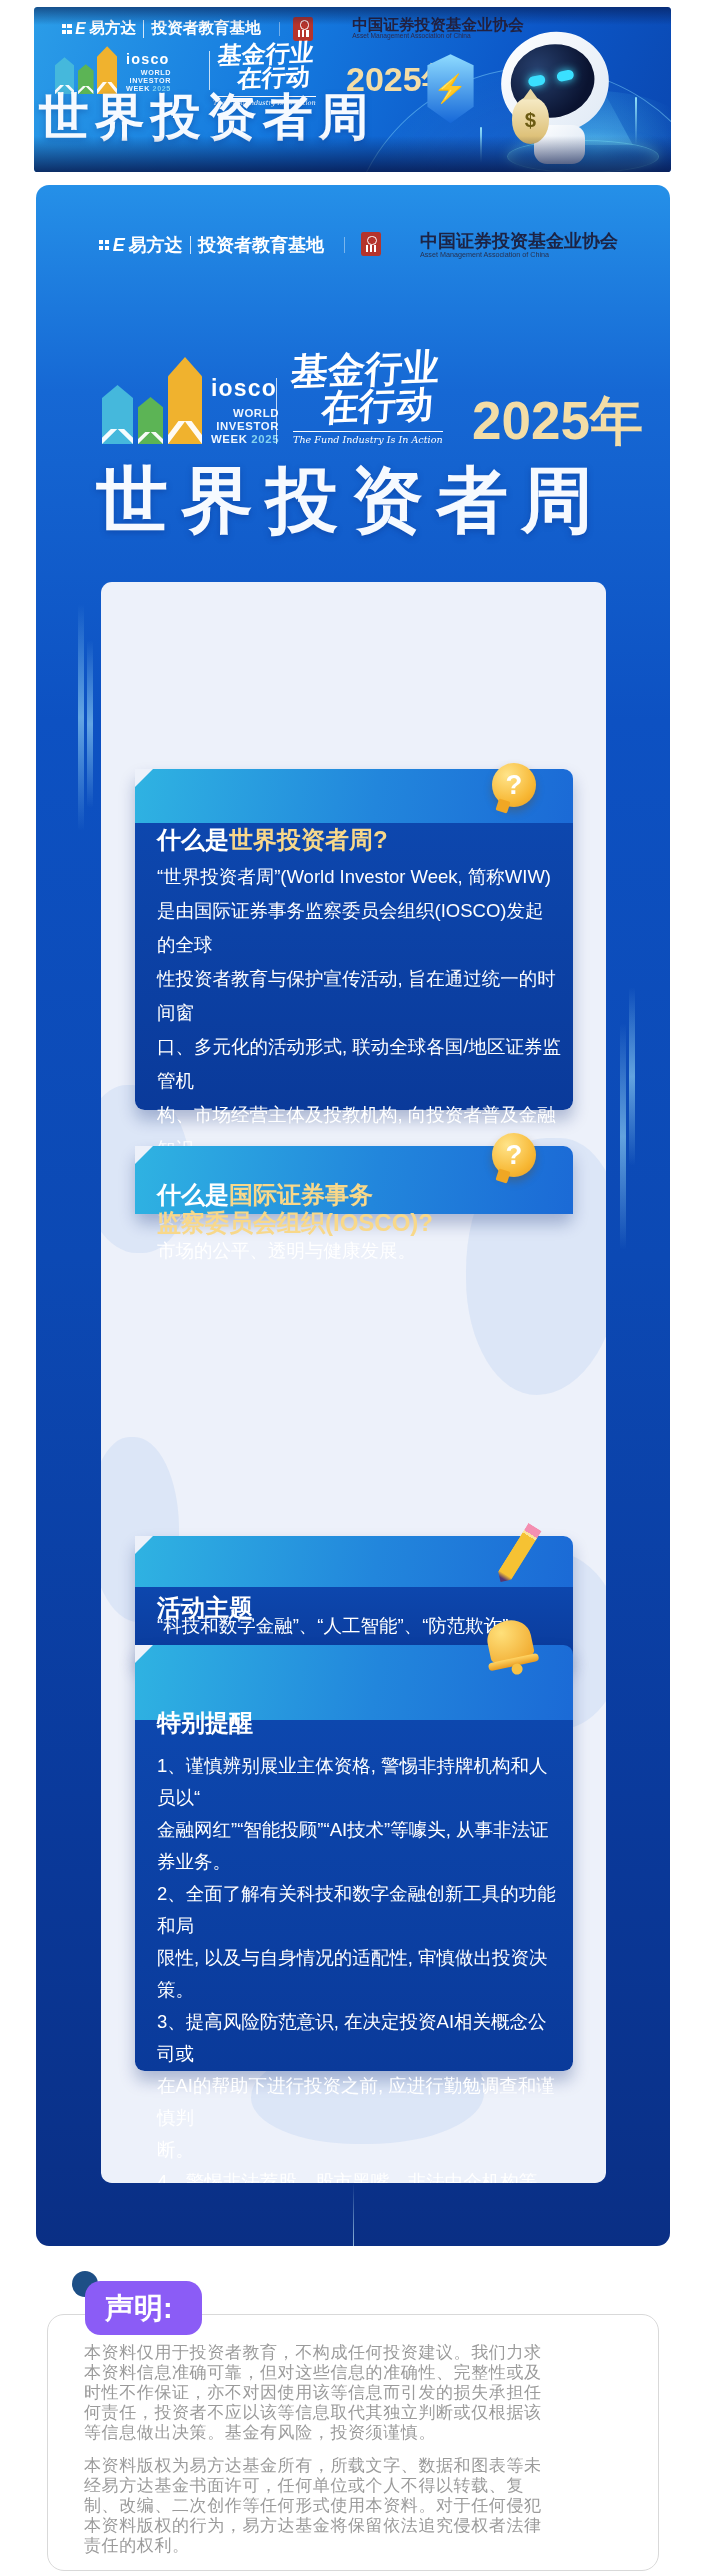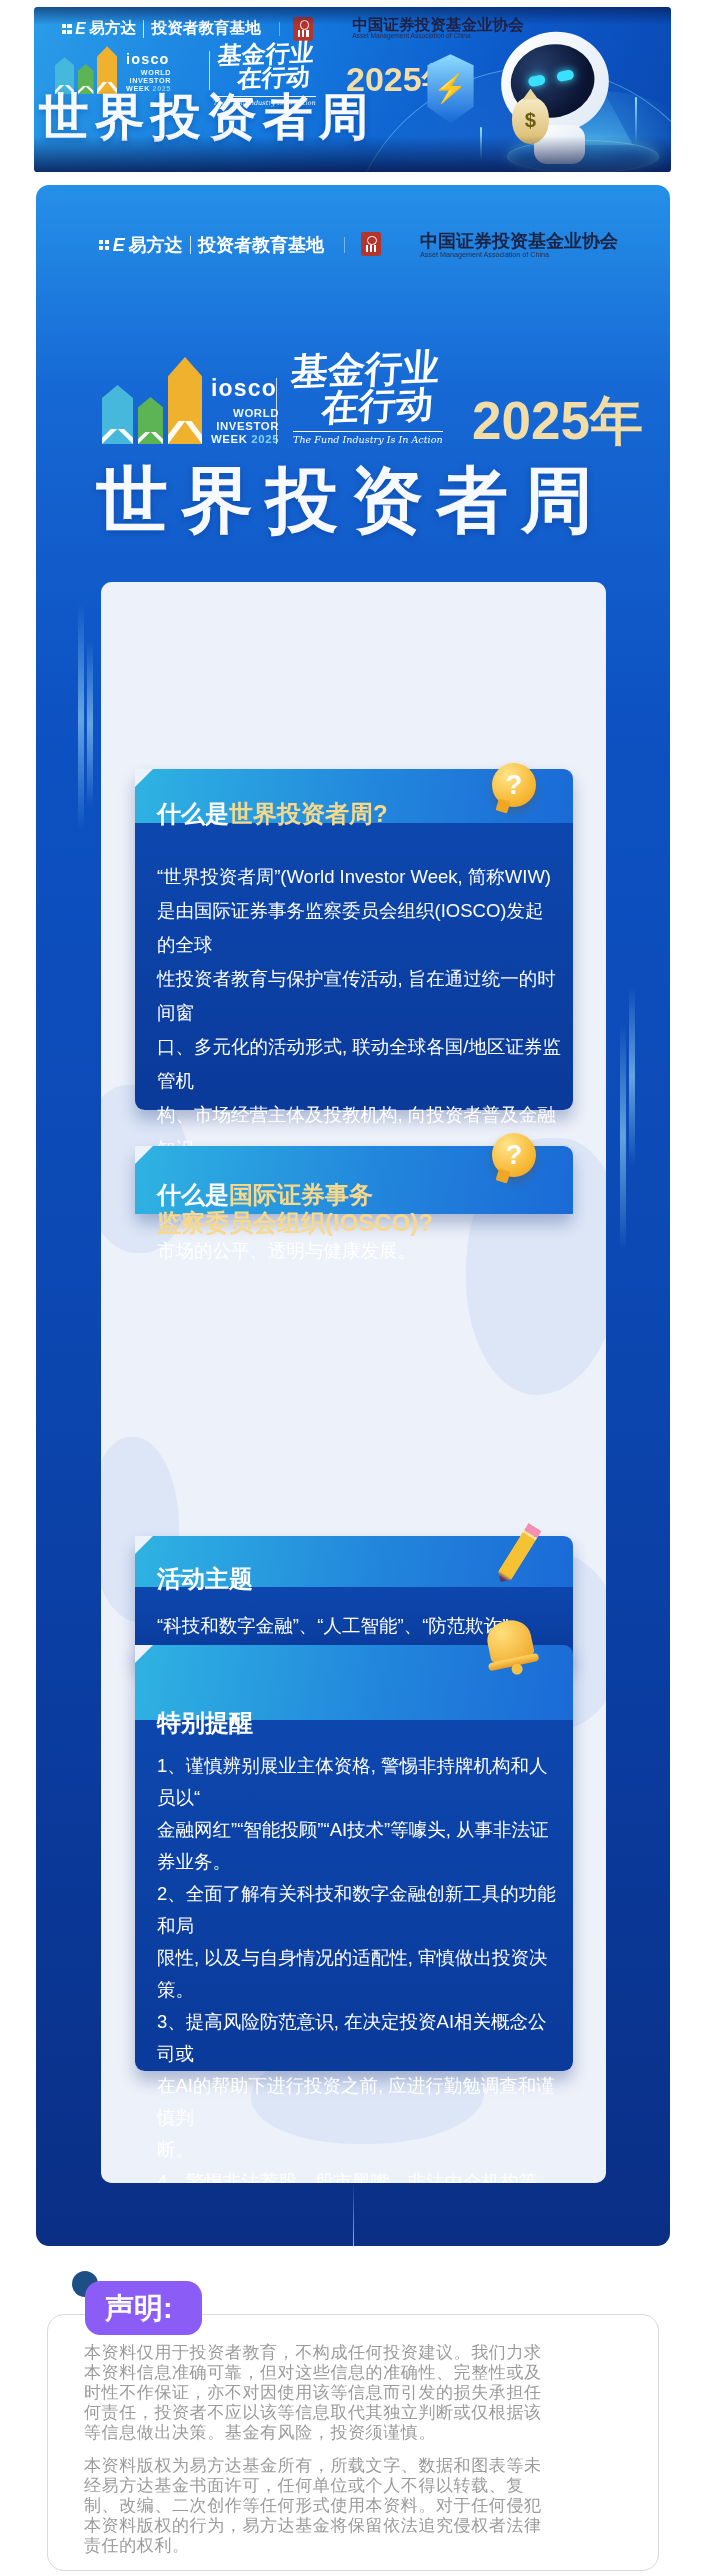--- a/index.html
+++ b/index.html
@@ -277,21 +277,21 @@
     <div class="abs map-blob" style="left:-18px;top:503px;width:108px;height:168px;border-radius:45% 60% 50% 55%;"></div>
     <div class="abs map-blob" style="left:365px;top:556px;width:156px;height:257px;border-radius:55% 42% 58% 48%;"></div>
     <div class="abs map-blob" style="left:-12px;top:855px;width:90px;height:185px;border-radius:50% 55% 45% 60%;"></div>
     <div class="abs map-blob" style="left:383px;top:969px;width:138px;height:179px;border-radius:48% 58% 52% 46%;"></div>
     <div class="abs map-blob" style="left:150px;top:1460px;width:233px;height:102px;border-radius:60% 45% 55% 50%;"></div>
 
 
     <div class="abs section" style="top:187px;">
       <div class="section-header" style="height:54px;">
         <span class="corner-cut"></span>
-        <div class="section-title" style="padding-top:3px;">
+        <div class="section-title" style="padding-top:29px;">
           <span>什么是</span><span class="gold">世界投资者周?</span>
         </div>
         <div class="abs q-icon" style="right:37px;top:-6px;">
           <span class="q-tail"></span>
             <span>?</span>
         </div>
       </div>
       <div class="section-body" style="height:287px;box-sizing:border-box;padding:37px 12px 0 22px;line-height:34px;">“世界投资者周”(World Investor Week, 简称WIW)
 是由国际证券事务监察委员会组织(IOSCO)发起的全球
 性投资者教育与保护宣传活动, 旨在通过统一的时间窗
@@ -311,21 +311,21 @@
         <div class="abs q-icon" style="right:37px;top:-13px;">
           <span class="q-tail"></span>
             <span>?</span>
         </div>
       </div>
     </div>
 
     <div class="abs section" style="top:954px;">
       <div class="section-header" style="height:51px;">
         <span class="corner-cut"></span>
-        <div class="section-title" style="padding-top:1px;">
+        <div class="section-title" style="padding-top:30px;">
           <span>活动主题</span><span class="gold"></span>
         </div>
         <div class="abs pencil-icon" style="right:47px;top:-14.4px;"></div>
       </div>
       <div class="section-body" style="height:78px;box-sizing:border-box;padding:25px 12px 0 22px;line-height:27.5px;">“科技和数字金融”、“人工智能”、“防范欺诈”</div>
     </div>
 
     <div class="abs section" style="top:1063px;">
       <div class="section-header" style="height:75px;">
         <span class="corner-cut"></span>

